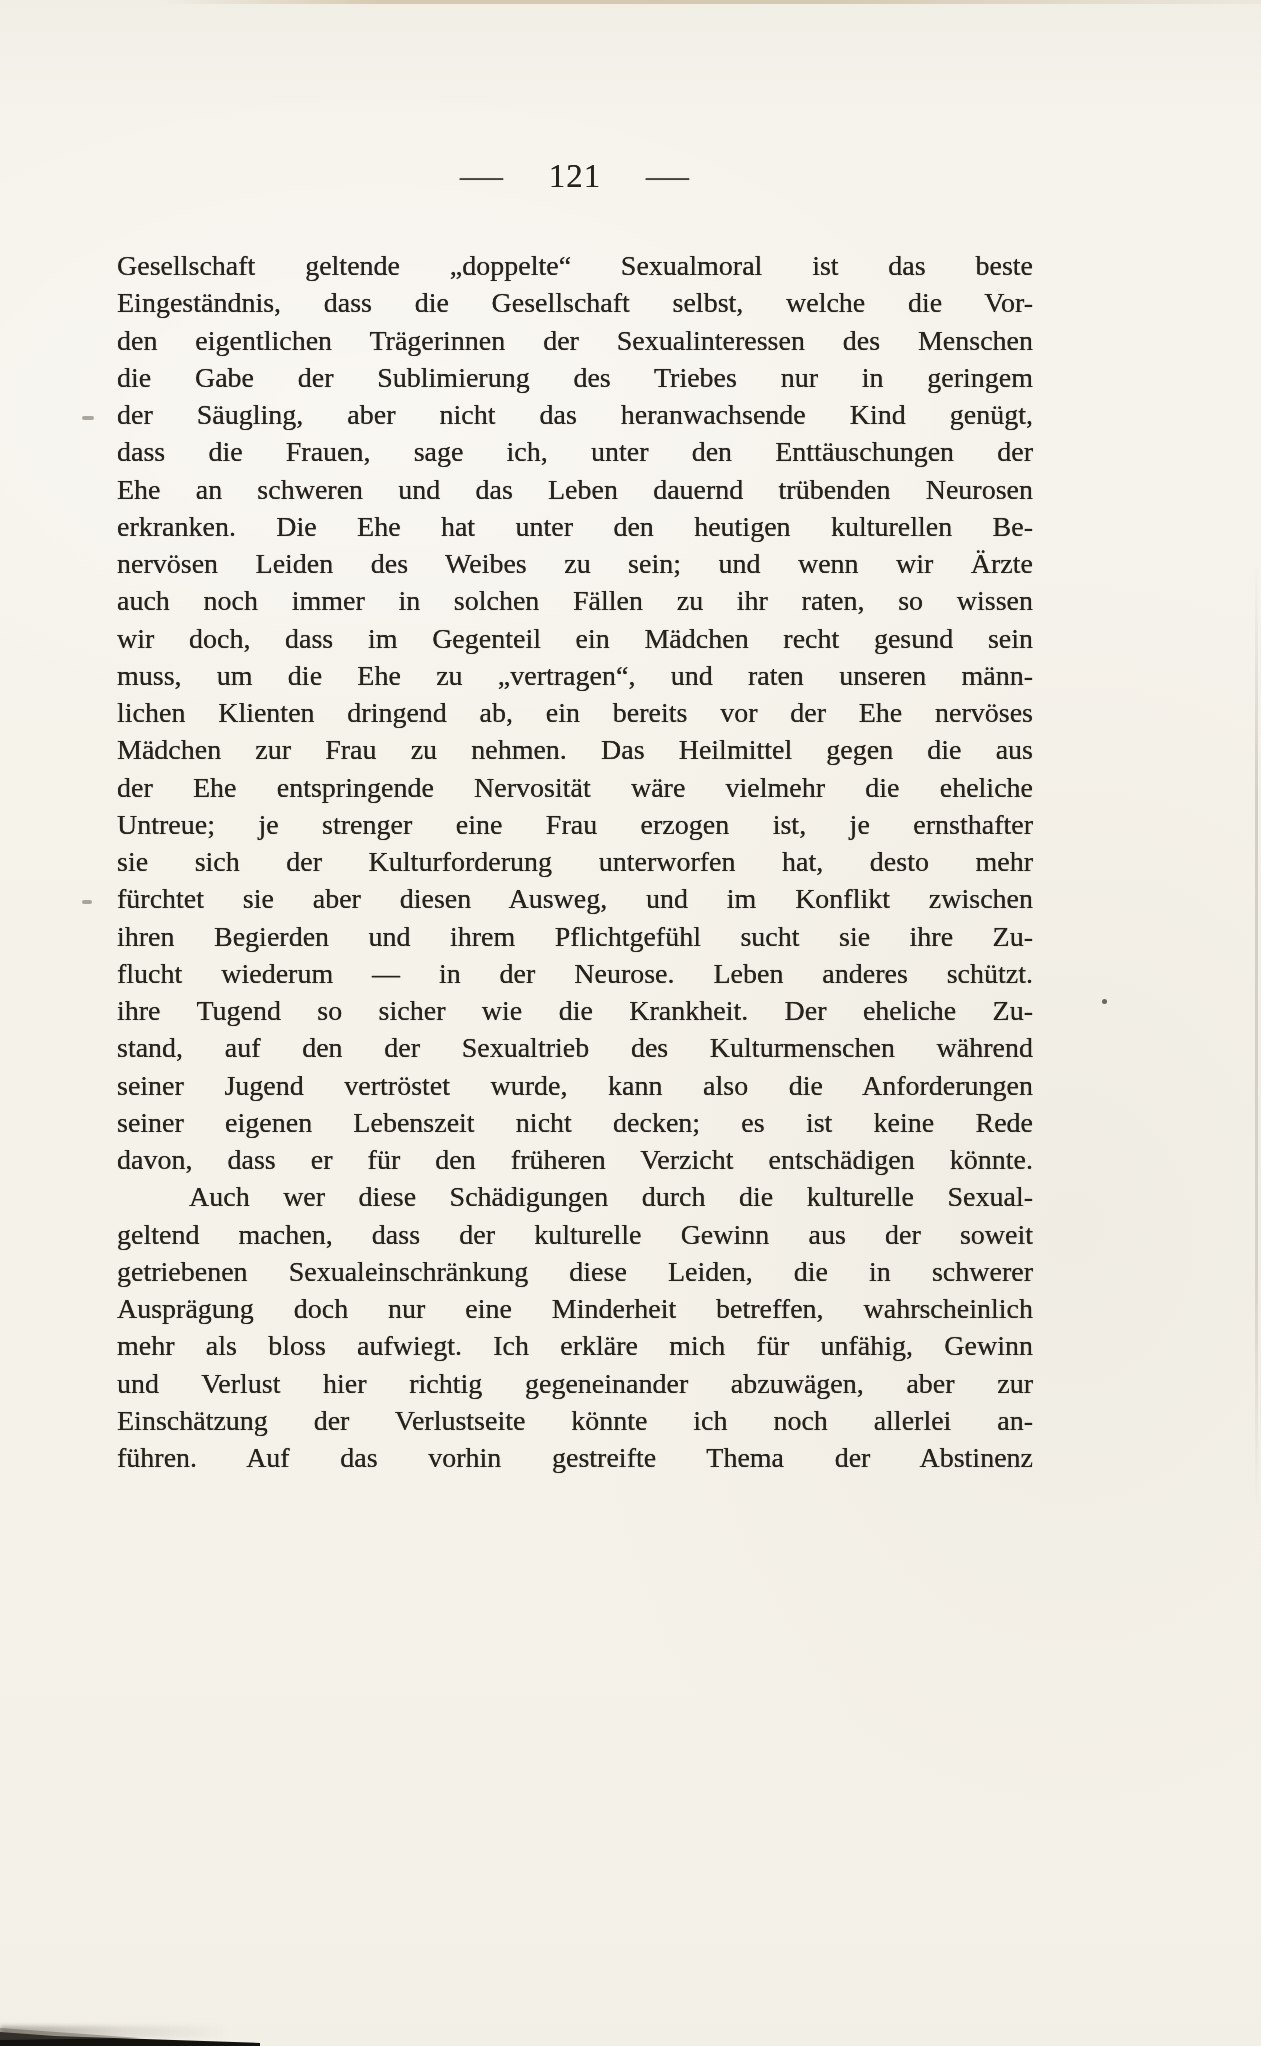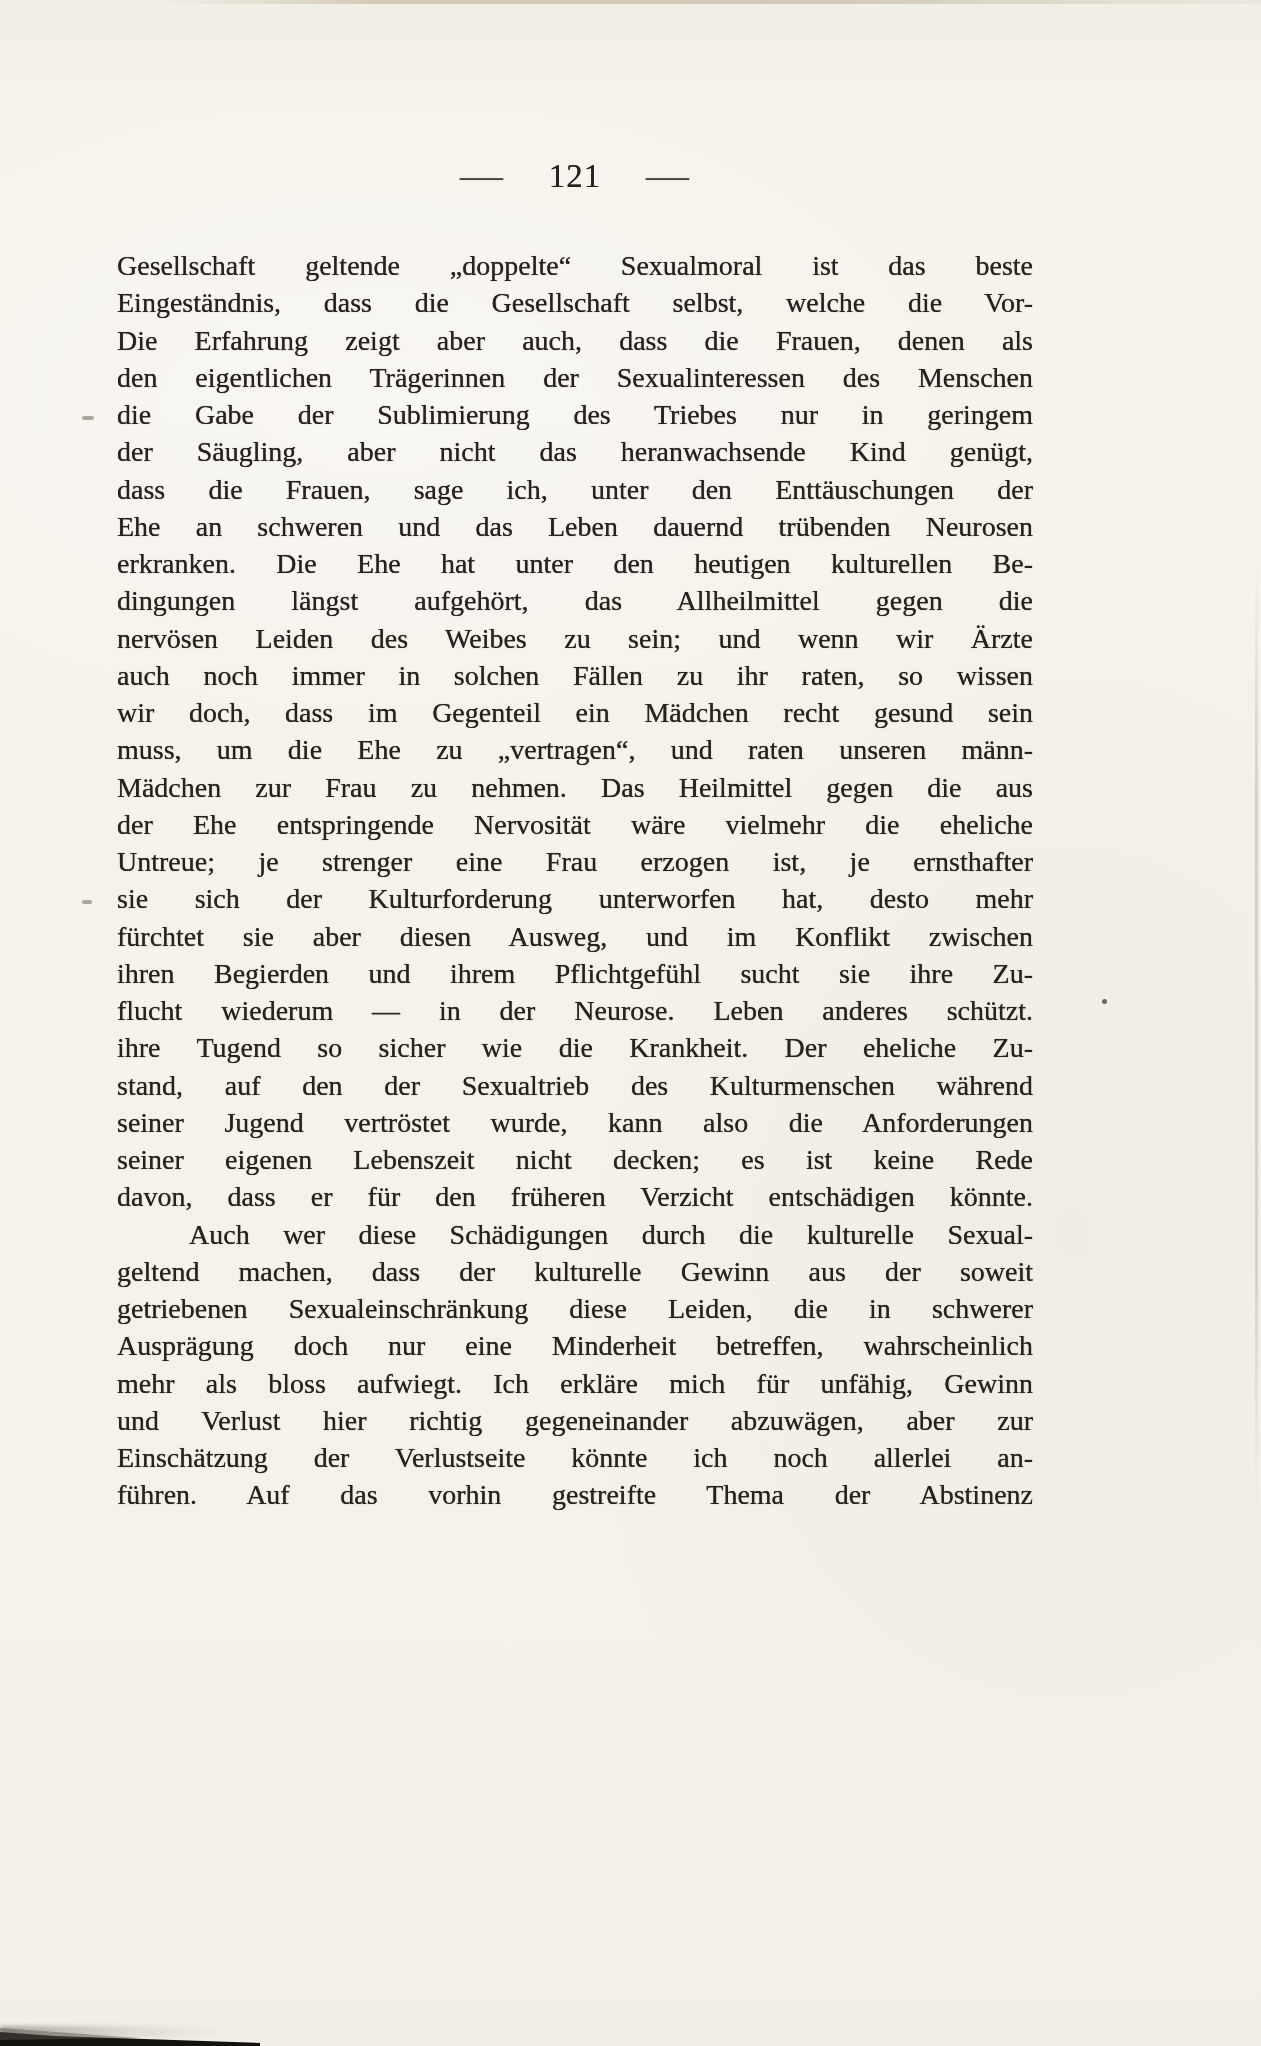--- a/index.html
+++ b/index.html
@@ -77,32 +77,31 @@
 
   <div class="page-header">
     <span class="dash">—</span>
     <span>121</span>
     <span class="dash">—</span>
   </div>
 
   <div class="text-block">
       <div class="text-line">Gesellschaft geltende „doppelte“ Sexualmoral ist das beste</div>
       <div class="text-line">Eingeständnis, dass die Gesellschaft selbst, welche die Vor-</div>
-      <div class="text-line">Die Erfahrung zeigt aber auch, dass die Frauen, denen als</div>
       <div class="text-line">den eigentlichen Trägerinnen der Sexualinteressen des Menschen</div>
       <div class="text-line">die Gabe der Sublimierung des Triebes nur in geringem</div>
       <div class="text-line">der Säugling, aber nicht das heranwachsende Kind genügt,</div>
       <div class="text-line">dass die Frauen, sage ich, unter den Enttäuschungen der</div>
       <div class="text-line">Ehe an schweren und das Leben dauernd trübenden Neurosen</div>
       <div class="text-line">erkranken.  Die Ehe hat unter den heutigen kulturellen Be-</div>
-      <div class="text-line">dingungen längst aufgehört, das Allheilmittel gegen die</div>
       <div class="text-line">nervösen Leiden des Weibes zu sein; und wenn wir Ärzte</div>
       <div class="text-line">auch noch immer in solchen Fällen zu ihr raten, so wissen</div>
       <div class="text-line">wir doch, dass im Gegenteil ein Mädchen recht gesund sein</div>
       <div class="text-line">muss, um die Ehe zu „vertragen“, und raten unseren männ-</div>
+      <div class="text-line">lichen Klienten dringend ab, ein bereits vor der Ehe nervöses</div>
       <div class="text-line">Mädchen zur Frau zu nehmen.  Das Heilmittel gegen die aus</div>
       <div class="text-line">der Ehe entspringende Nervosität wäre vielmehr die eheliche</div>
       <div class="text-line">Untreue; je strenger eine Frau erzogen ist, je ernsthafter</div>
       <div class="text-line">sie sich der Kulturforderung unterworfen hat, desto mehr</div>
       <div class="text-line">fürchtet sie aber diesen Ausweg, und im Konflikt zwischen</div>
       <div class="text-line">ihren Begierden und ihrem Pflichtgefühl sucht sie ihre Zu-</div>
       <div class="text-line">flucht wiederum — in der Neurose.  Leben anderes schützt.</div>
       <div class="text-line">ihre Tugend so sicher wie die Krankheit.  Der eheliche Zu-</div>
       <div class="text-line">stand, auf den der Sexualtrieb des Kulturmenschen während</div>
       <div class="text-line">seiner Jugend vertröstet wurde, kann also die Anforderungen</div>

